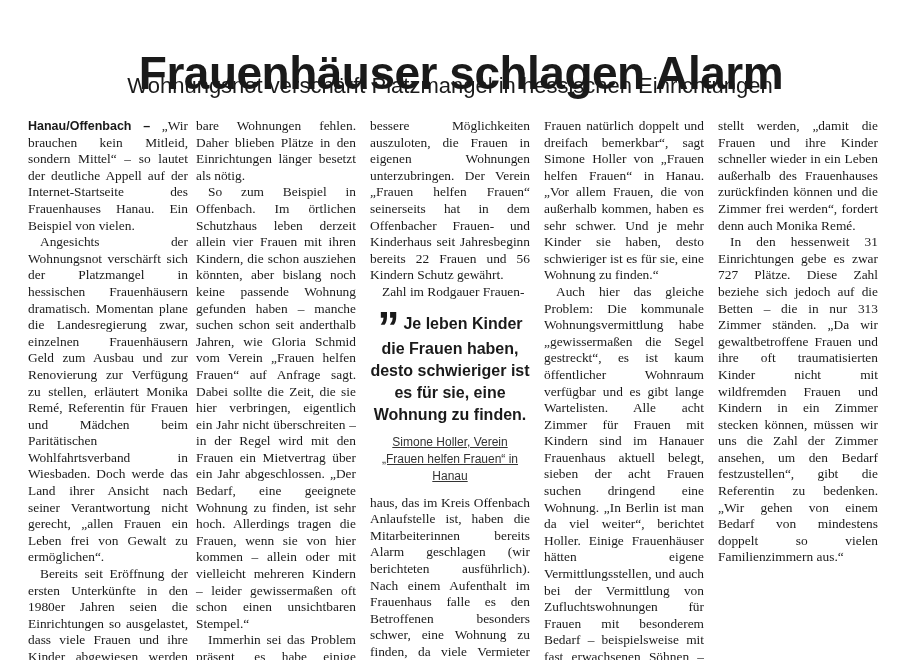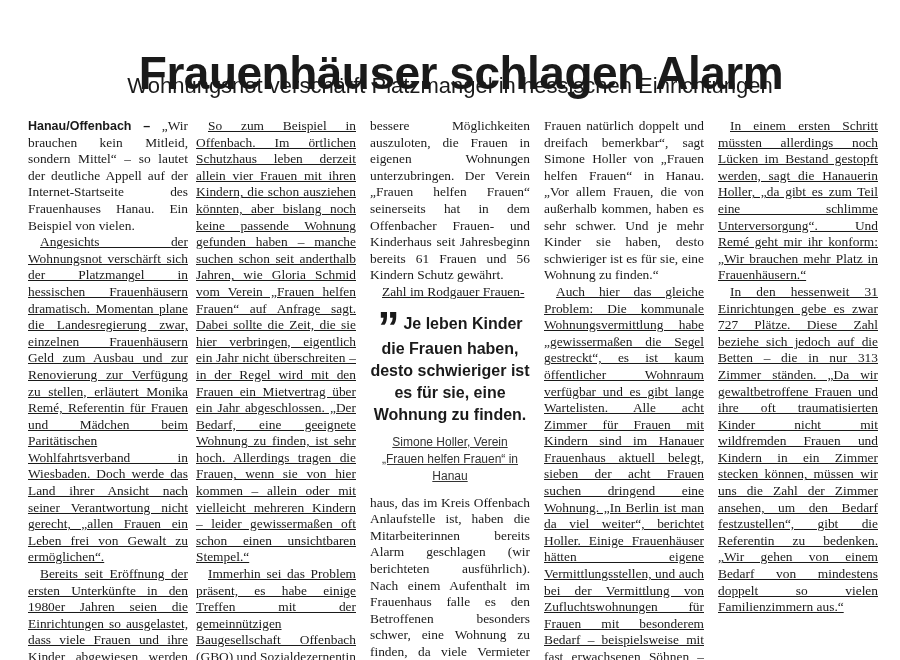--- a/index.html
+++ b/index.html
@@ -5,59 +5,60 @@
   html, body { margin:0; padding:0; background:#fff; }
   body { width:900px; height:660px; overflow:hidden; position:relative; color:#1a1a1a; }
   .headline { position:absolute; top:14px; left:11px; width:900px; text-align:center;
     font-family:"Liberation Sans", sans-serif; font-weight:bold; font-size:46px; letter-spacing:-0.5px; line-height:56px; }
   .subhead { position:absolute; top:72px; left:0; width:900px; text-align:center;
     font-family:Liberation Sans, sans-serif; font-size:22px; line-height:28px; }
   .col { position:absolute; top:118px; width:160px;
     font-family:"Liberation Serif", serif; font-size:13.4px; line-height:16.6px;
     text-align:justify; hyphens:manual; }
   .col p { margin:0; text-indent:0; }
-  .col p.ind { text-indent:12px;text-decoration:underline; }
+  .col p.ind { text-indent:12px; }
   .dateline { font-family:"Liberation Sans", sans-serif; font-weight:bold; font-size:12.5px; }
   .c1 { left:28px; } .c2 { left:196px; } .c3 { left:370px; } .c4 { left:544px; } .c5 { left:718px; }
   .quote-box { margin:12px 0 10px 0; text-align:center; font-family:"Liberation Sans", sans-serif; }
   .quote-mark { font-size:44px; font-weight:bold; line-height:20px; vertical-align:-14px; margin-right:4px; }
   .quote-text { font-size:16px; font-weight:bold; line-height:22px; }
   .quote-src { font-size:12px; line-height:17px; margin-top:8px; color:#333;text-decoration:underline; }
 </style>
 </head>
 <body>
 
 <h1 class="headline">Frauenhäuser schlagen Alarm</h1>
 <div class="subhead">Wohnungsnot verschärft Platzmangel in hessischen Einrichtungen</div>
 
 <div class="col c1">
   <p><span class="dateline">Hanau/Offenbach –</span><span> „Wir brauchen kein Mitleid, sondern Mittel“ – so lautet der deutliche Appell auf der Internet-Startseite des Frauenhauses Hanau. Ein Beispiel von vielen.</span></p>
   <p class="ind">Angesichts der Wohnungsnot verschärft sich der Platzmangel in hessischen Frauenhäusern dramatisch. Momentan plane die Landesregierung zwar, einzelnen Frauenhäusern Geld zum Ausbau und zur Renovierung zur Verfügung zu stellen, erläutert Monika Remé, Referentin für Frauen und Mädchen beim Paritätischen Wohlfahrtsverband in Wiesbaden. Doch werde das Land ihrer Ansicht nach seiner Verantwortung nicht gerecht, „allen Frauen ein Leben frei von Gewalt zu ermöglichen“.</p>
   <p class="ind">Bereits seit Eröffnung der ersten Unterkünfte in den 1980er Jahren seien die Einrichtungen so ausgelastet, dass viele Frauen und ihre Kinder abgewiesen werden müssen, sagt Remé. Inzwischen könnten Frauen aber auch oft nicht wieder aus dem Frauenhaus ausziehen, weil in vielen Städten bezahl-</p>
 </div>
 
 <div class="col c2">
+  <p>bare Wohnungen fehlen. Daher blieben Plätze in den Einrichtungen länger besetzt als nötig.</p>
   <p class="ind">So zum Beispiel in Offenbach. Im örtlichen Schutzhaus leben derzeit allein vier Frauen mit ihren Kindern, die schon ausziehen könnten, aber bislang noch keine passende Wohnung gefunden haben – manche suchen schon seit anderthalb Jahren, wie Gloria Schmid vom Verein „Frauen helfen Frauen“ auf Anfrage sagt. Dabei sollte die Zeit, die sie hier verbringen, eigentlich ein Jahr nicht überschreiten – in der Regel wird mit den Frauen ein Mietvertrag über ein Jahr abgeschlossen. „Der Bedarf, eine geeignete Wohnung zu finden, ist sehr hoch. Allerdings tragen die Frauen, wenn sie von hier kommen – allein oder mit vielleicht mehreren Kindern – leider gewissermaßen oft schon einen unsichtbaren Stempel.“</p>
   <p class="ind">Immerhin sei das Problem präsent, es habe einige Treffen mit der gemeinnützigen Baugesellschaft Offenbach (GBO) und Sozialdezernentin Sabine Groß gegeben, um</p>
 </div>
 
 <div class="col c3">
-  <p>bessere Möglichkeiten auszuloten, die Frauen in eigenen Wohnungen unterzubringen. Der Verein „Frauen helfen Frauen“ seinerseits hat in dem Offenbacher Frauen- und Kinderhaus seit Jahresbeginn bereits 61 Frauen und 56 Kindern Schutz gewährt.</p>
+  <p>bessere Möglichkeiten auszuloten, die Frauen in eigenen Wohnungen unterzubringen. Der Verein „Frauen helfen Frauen“ seinerseits hat in dem Offenbacher Frauen- und Kinderhaus seit Jahresbeginn bereits 22 Frauen und 56 Kindern Schutz gewährt.</p>
   <p class="ind">Zahl im Rodgauer Frauen-</p>
   <div class="quote-box">
     <div class="quote-text"><span class="quote-mark">”</span><span>Je leben Kinder die Frauen haben, desto schwieriger ist es für sie, eine Wohnung zu finden.</span></div>
     <div class="quote-src">Simone Holler, Verein „Frauen helfen Frauen“ in Hanau</div>
   </div>
   <p>haus, das im Kreis Offenbach Anlaufstelle ist, haben die Mitarbeiterinnen bereits Alarm geschlagen (wir berichteten ausführlich). Nach einem Aufenthalt im Frauenhaus falle es den Betroffenen besonders schwer, eine Wohnung zu finden, da viele Vermieter Vorurteile hätten, heißt es dort.</p>
 
 </div>
 
 <div class="col c4">
   <p>Frauen natürlich doppelt und dreifach bemerkbar“, sagt Simone Holler von „Frauen helfen Frauen“ in Hanau. „Vor allem Frauen, die von außerhalb kommen, haben es sehr schwer. Und je mehr Kinder sie haben, desto schwieriger ist es für sie, eine Wohnung zu finden.“</p>
   <p class="ind">Auch hier das gleiche Problem: Die kommunale Wohnungsvermittlung habe „gewissermaßen die Segel gestreckt“, es ist kaum öffentlicher Wohnraum verfügbar und es gibt lange Wartelisten. Alle acht Zimmer für Frauen mit Kindern sind im Hanauer Frauenhaus aktuell belegt, sieben der acht Frauen suchen dringend eine Wohnung. „In Berlin ist man da viel weiter“, berichtet Holler. Einige Frauenhäuser hätten eigene Vermittlungsstellen, und auch bei der Vermittlung von Zufluchtswohnungen für Frauen mit besonderem Bedarf – beispielsweise mit fast erwachsenen Söhnen – sei man schon ein ganzes Stück weiter.</p>
 
 </div>
 
 <div class="col c5">
-  <p class="ind">In einem ersten Schritt müssten allerdings noch Lücken im Bestand gestopft werden, sagt die Hanauerin Holler, „da gibt es zum Teil eine schlimme Unterversorgung“. Und Remé geht mir ihr konform: „Wir brauchen mehr Platz in Frauenhäusern.“</p>
+  <p>stellt werden, „damit die Frauen und ihre Kinder schneller wieder in ein Leben außerhalb des Frauenhauses zurückfinden können und die Zimmer frei werden“, fordert denn auch Monika Remé.</p>
   <p class="ind">In den hessenweit 31 Einrichtungen gebe es zwar 727 Plätze. Diese Zahl beziehe sich jedoch auf die Betten – die in nur 313 Zimmer ständen. „Da wir gewaltbetroffene Frauen und ihre oft traumatisierten Kinder nicht mit wildfremden Frauen und Kindern in ein Zimmer stecken können, müssen wir uns die Zahl der Zimmer ansehen, um den Bedarf festzustellen“, gibt die Referentin zu bedenken. „Wir gehen von einem Bedarf von mindestens doppelt so vielen Familienzimmern aus.“</p>
 
 </div>
 
 </body></html>

